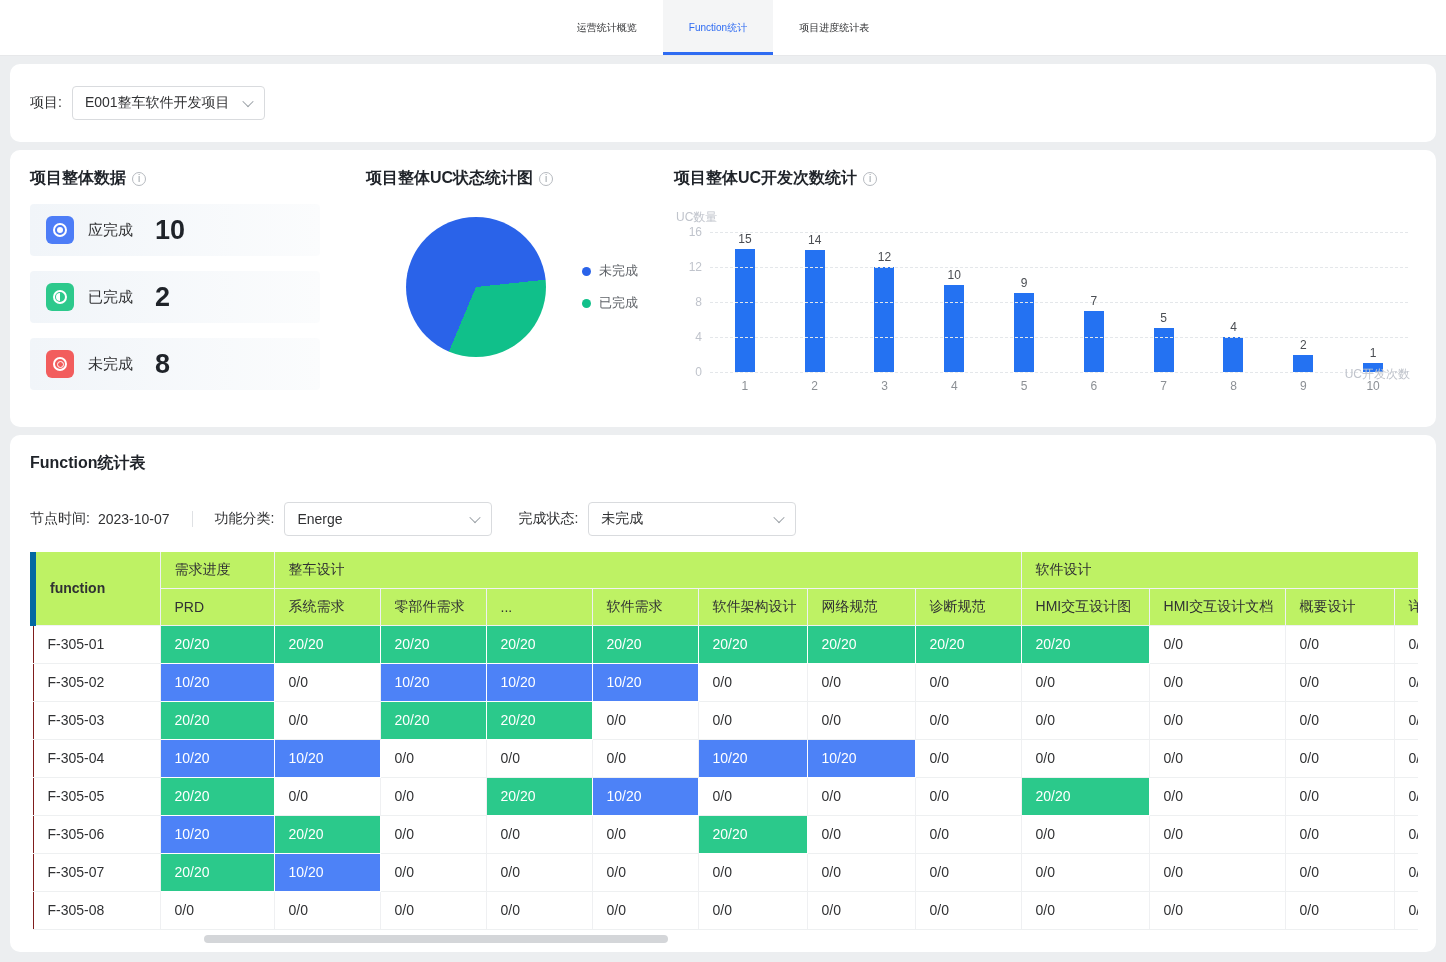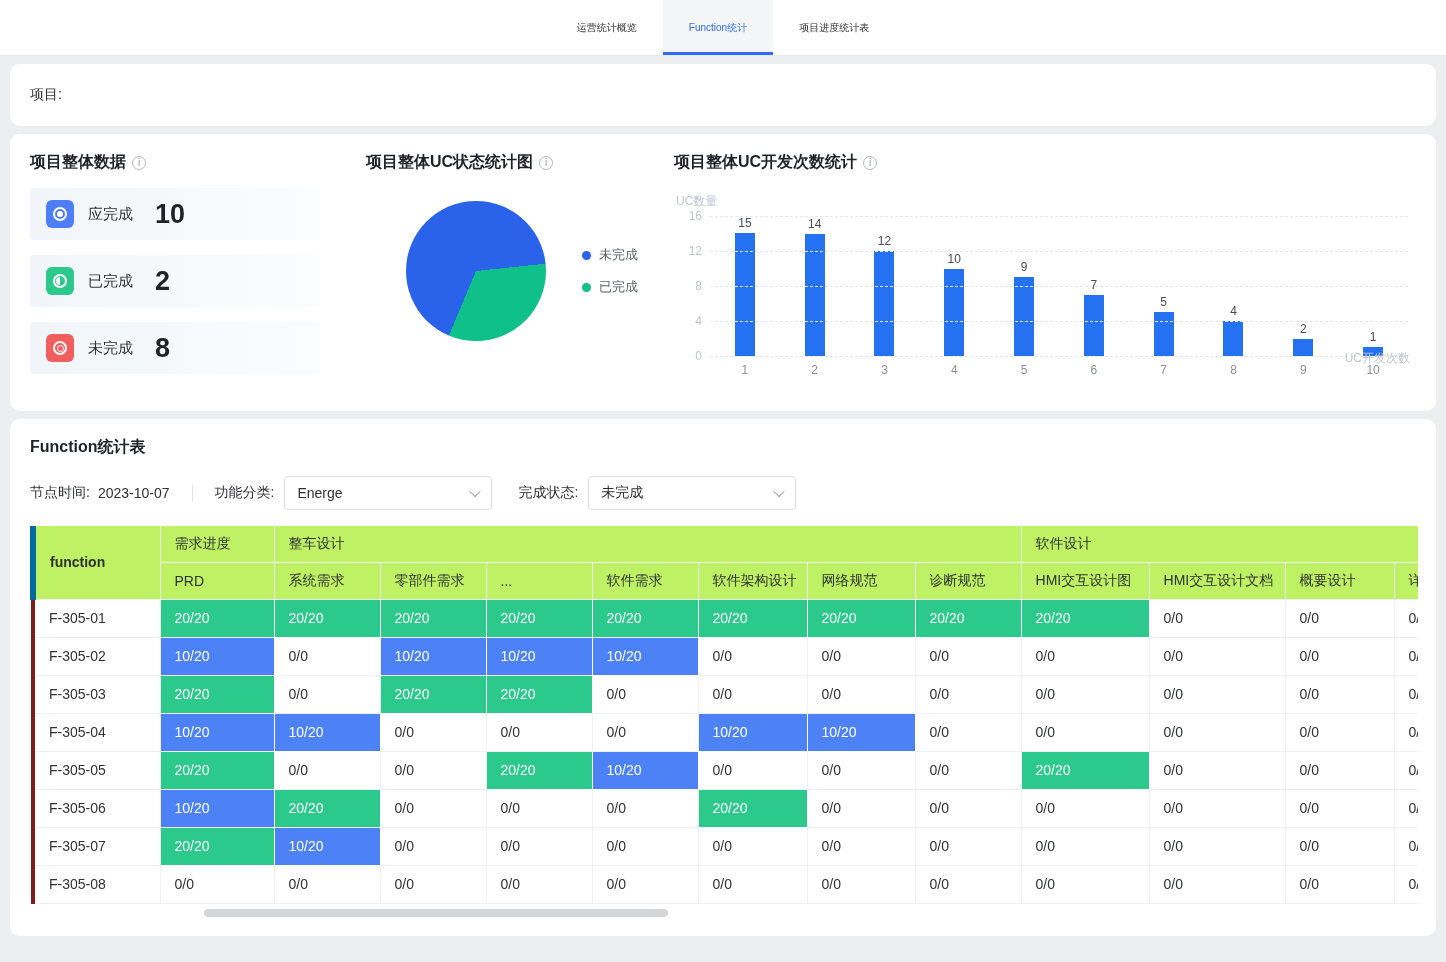--- a/index.html
+++ b/index.html
@@ -67,49 +67,53 @@
     display:flex;text-align:center; }
   .bar-slot { flex:1; display:flex; flex-direction:column; align-items:center;
     justify-content:flex-end; }
   .bar-value { font-size:12px; color:#4a4d52; margin-bottom:3px; }
   .bar { width:20px; background:#2472f2; }
   .x-row { display:flex; margin-left:36px; margin-right:8px; margin-top:7px; }
   .x-slot { flex:1; text-align:center; color:#8c9095; font-size:12px; }
   .axis-name-x { position:absolute; right:6px; bottom:24px; color:#c0c4cc; font-size:12px; }
   
   .card-func { padding:18px 20px 16px 20px; height:517px; }
-  .filters { display:flex; align-items:center; margin-top:18px; }
+  .filters { display:flex; align-items:center; margin-top:28px; }
   .filters .sep { width:1px; height:16px; background:#dfe1e4; margin:0 22px; }
   .ftable-wrap { margin-top:16px; width:1388px; overflow:hidden; position:relative; }
   table.ftable { border-collapse:collapse; table-layout:fixed; width:1471px; }
   .ftable th, .ftable td { border-right:1px solid #eff0f2; border-bottom:1px solid #eef0f1;
     padding:0 14px; text-align:left; font-weight:normal; font-size:14px;
     white-space:nowrap; overflow:hidden; }
   .ftable thead th { background:#bef264; color:#303133; height:37px; }
   .ftable thead tr.grp th { height:36px; border-bottom-color:#f1f2f4; }
   .ftable th.corner { border-left:6px solid #0369a1;font-weight:bold; }
-  .ftable td.idcell { border-left:4px solid #7f1d1d; }
+  .ftable td.idcell { border-left:1px solid #7f1d1d; }
   .ftable tbody td { height:38px; background:#fff; color:#303133; }
   .ftable td.cell-done { color:#fff; border-right-color:#fff; border-bottom-color:#fff; }
   .ftable td.cell-progress { color:#ffffff; border-right-color:#fff; border-bottom-color:#fff; }
   .hscroll { height:10px; margin-top:5px; position:relative; }
   .hscroll-thumb { position:absolute; left:174px; top:0; width:464px; height:8px;
     border-radius:4px; background:#d4d6d9; cursor:pointer; }
 </style>
 </head>
 <body>
 
 <div class="tabbar">
     <div class="tab">运营统计概览</div>
     <div class="tab active">Function统计</div>
     <div class="tab">项目进度统计表</div>
   </div>
 
 <div class="card card-project">
   <span class="fld-label">项目:</span>
+  <div class="select-box">
+    <span class="val">E001整车软件开发项目</span>
+    <span class="chev"></span>
+  </div>
 </div>
 
 <div class="card card-overview">
   <div class="p-stats">
     <div class="panel-title">
       <span>项目整体数据</span>
       <span class="info-ic">i</span>
     </div>
     <div id="stats-list">
         <div class="stat-row">

